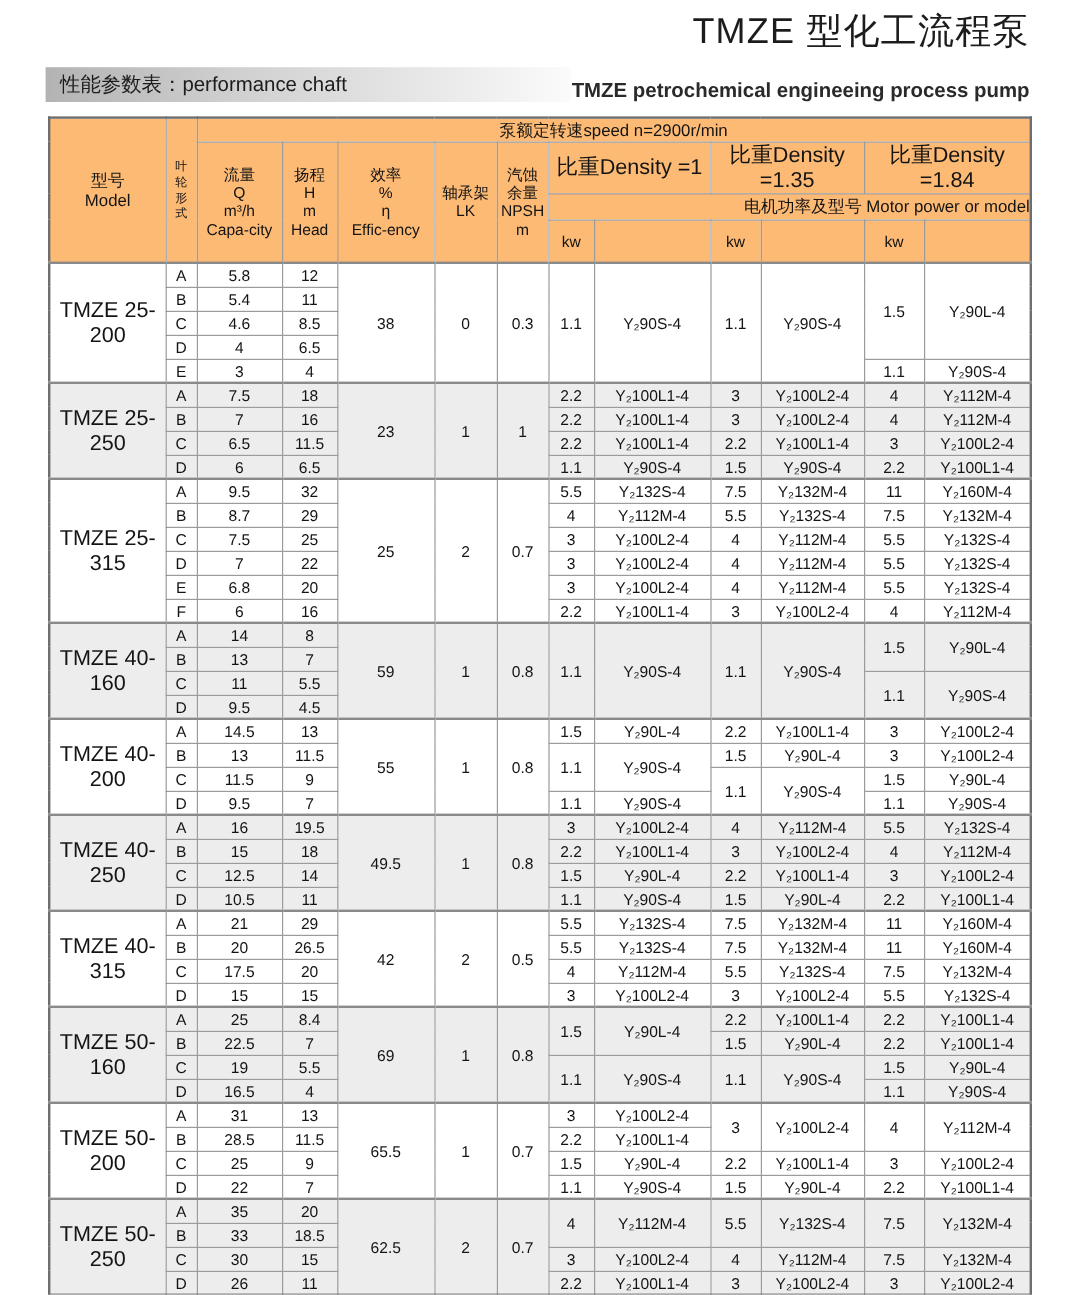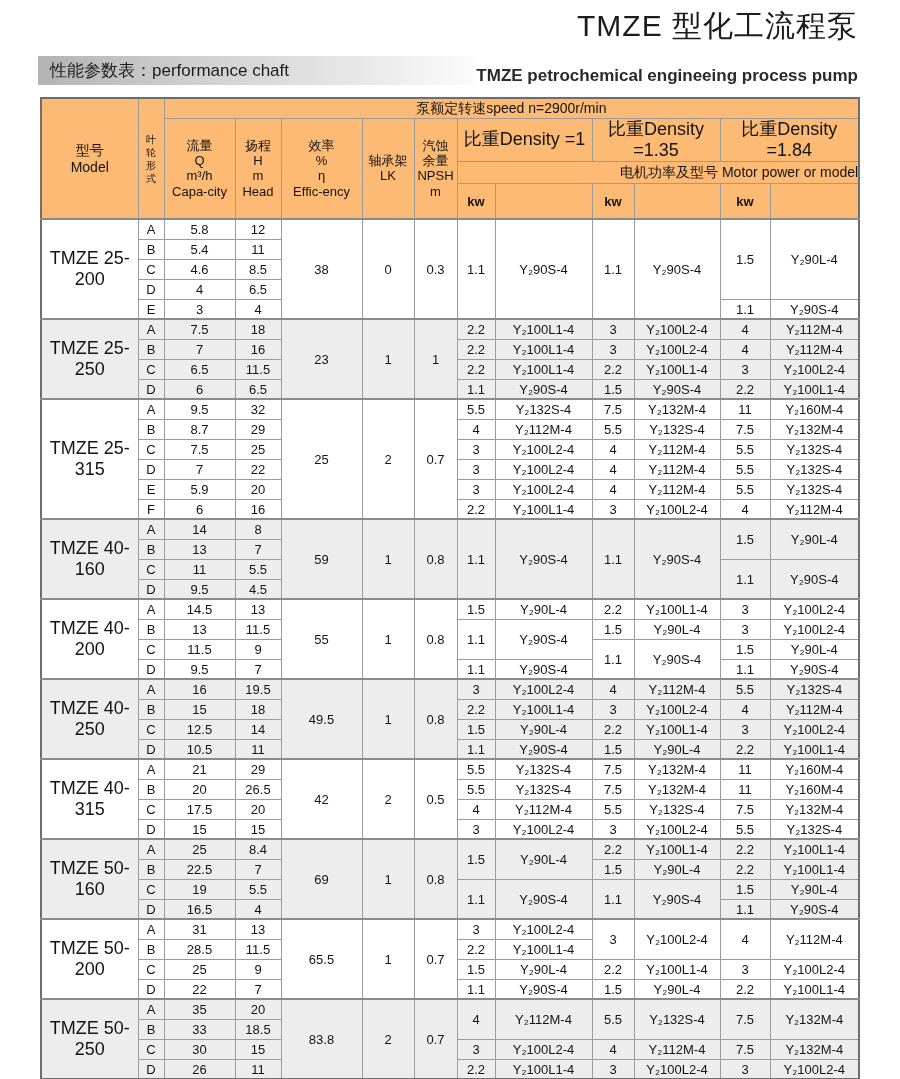--- a/index.html
+++ b/index.html
@@ -24,21 +24,21 @@
     border: 2px solid #6e6e6e;
   }
   .perf th, .perf td {
     border: 1px solid #9b9b9b; text-align: center; vertical-align: middle;
     font-size: 13px; padding: 0; overflow: hidden; font-weight: 400; color: #141414;
   }
   .perf thead th { background: #fdba74; line-height: 1.18; }
   .h-row1 th { height: 20px; font-size: 14px; }
   .h-row2 th.density { height: 40px; font-size: 18px; }
   .h-row3 th { height: 22px; font-size: 14px; text-align: right; }
-  .h-row4 th { height: 36px; font-weight: bold; }
+  .h-row4 th { height: 36px; }
   .h-row4 th { border-bottom: 2px solid #8a8a8a; }
   .th-model { text-align: left; padding-left: 30px; font-size: 14px; }
   .vert { width: 15px; margin: 0 auto; word-break: break-all; line-height: 1.3; font-size: 10px; }
 
   .perf tbody tr { height: 20px; }
   .perf tbody tr.shade td { background: #ededed; }
   .perf tbody tr.sec-top td { border-top: 2px solid #8a8a8a; }
   .perf td.model-cell { font-size: 18px; }
   .perf td.imp-cell { font-size: 13px; }
 </style>
@@ -257,21 +257,21 @@
           <td>22</td>
           <td>3</td>
           <td class="motor-cell">Y₂100L2-4</td>
           <td>4</td>
           <td class="motor-cell">Y₂112M-4</td>
           <td>5.5</td>
           <td class="motor-cell">Y₂132S-4</td>
         </tr>
         <tr>
           <td class="imp-cell">E</td>
-          <td>5.9</td>
+          <td>6.8</td>
           <td>20</td>
           <td>3</td>
           <td class="motor-cell">Y₂100L2-4</td>
           <td>4</td>
           <td class="motor-cell">Y₂112M-4</td>
           <td>5.5</td>
           <td class="motor-cell">Y₂132S-4</td>
         </tr>
         <tr>
           <td class="imp-cell">F</td>
@@ -540,21 +540,21 @@
           <td>1.5</td>
           <td class="motor-cell">Y₂90L-4</td>
           <td>2.2</td>
           <td class="motor-cell">Y₂100L1-4</td>
         </tr>
         <tr class="shade sec-top">
           <td class="model-cell" rowspan="4">TMZE 50-250</td>
           <td class="imp-cell">A</td>
           <td>35</td>
           <td>20</td>
-          <td rowspan="4">83.8</td>
+          <td rowspan="4">62.5</td>
           <td rowspan="4">2</td>
           <td rowspan="4">0.7</td>
           <td rowspan="2">4</td>
           <td class="motor-cell" rowspan="2">Y₂112M-4</td>
           <td rowspan="2">5.5</td>
           <td class="motor-cell" rowspan="2">Y₂132S-4</td>
           <td rowspan="2">7.5</td>
           <td class="motor-cell" rowspan="2">Y₂132M-4</td>
         </tr>
         <tr class="shade">

